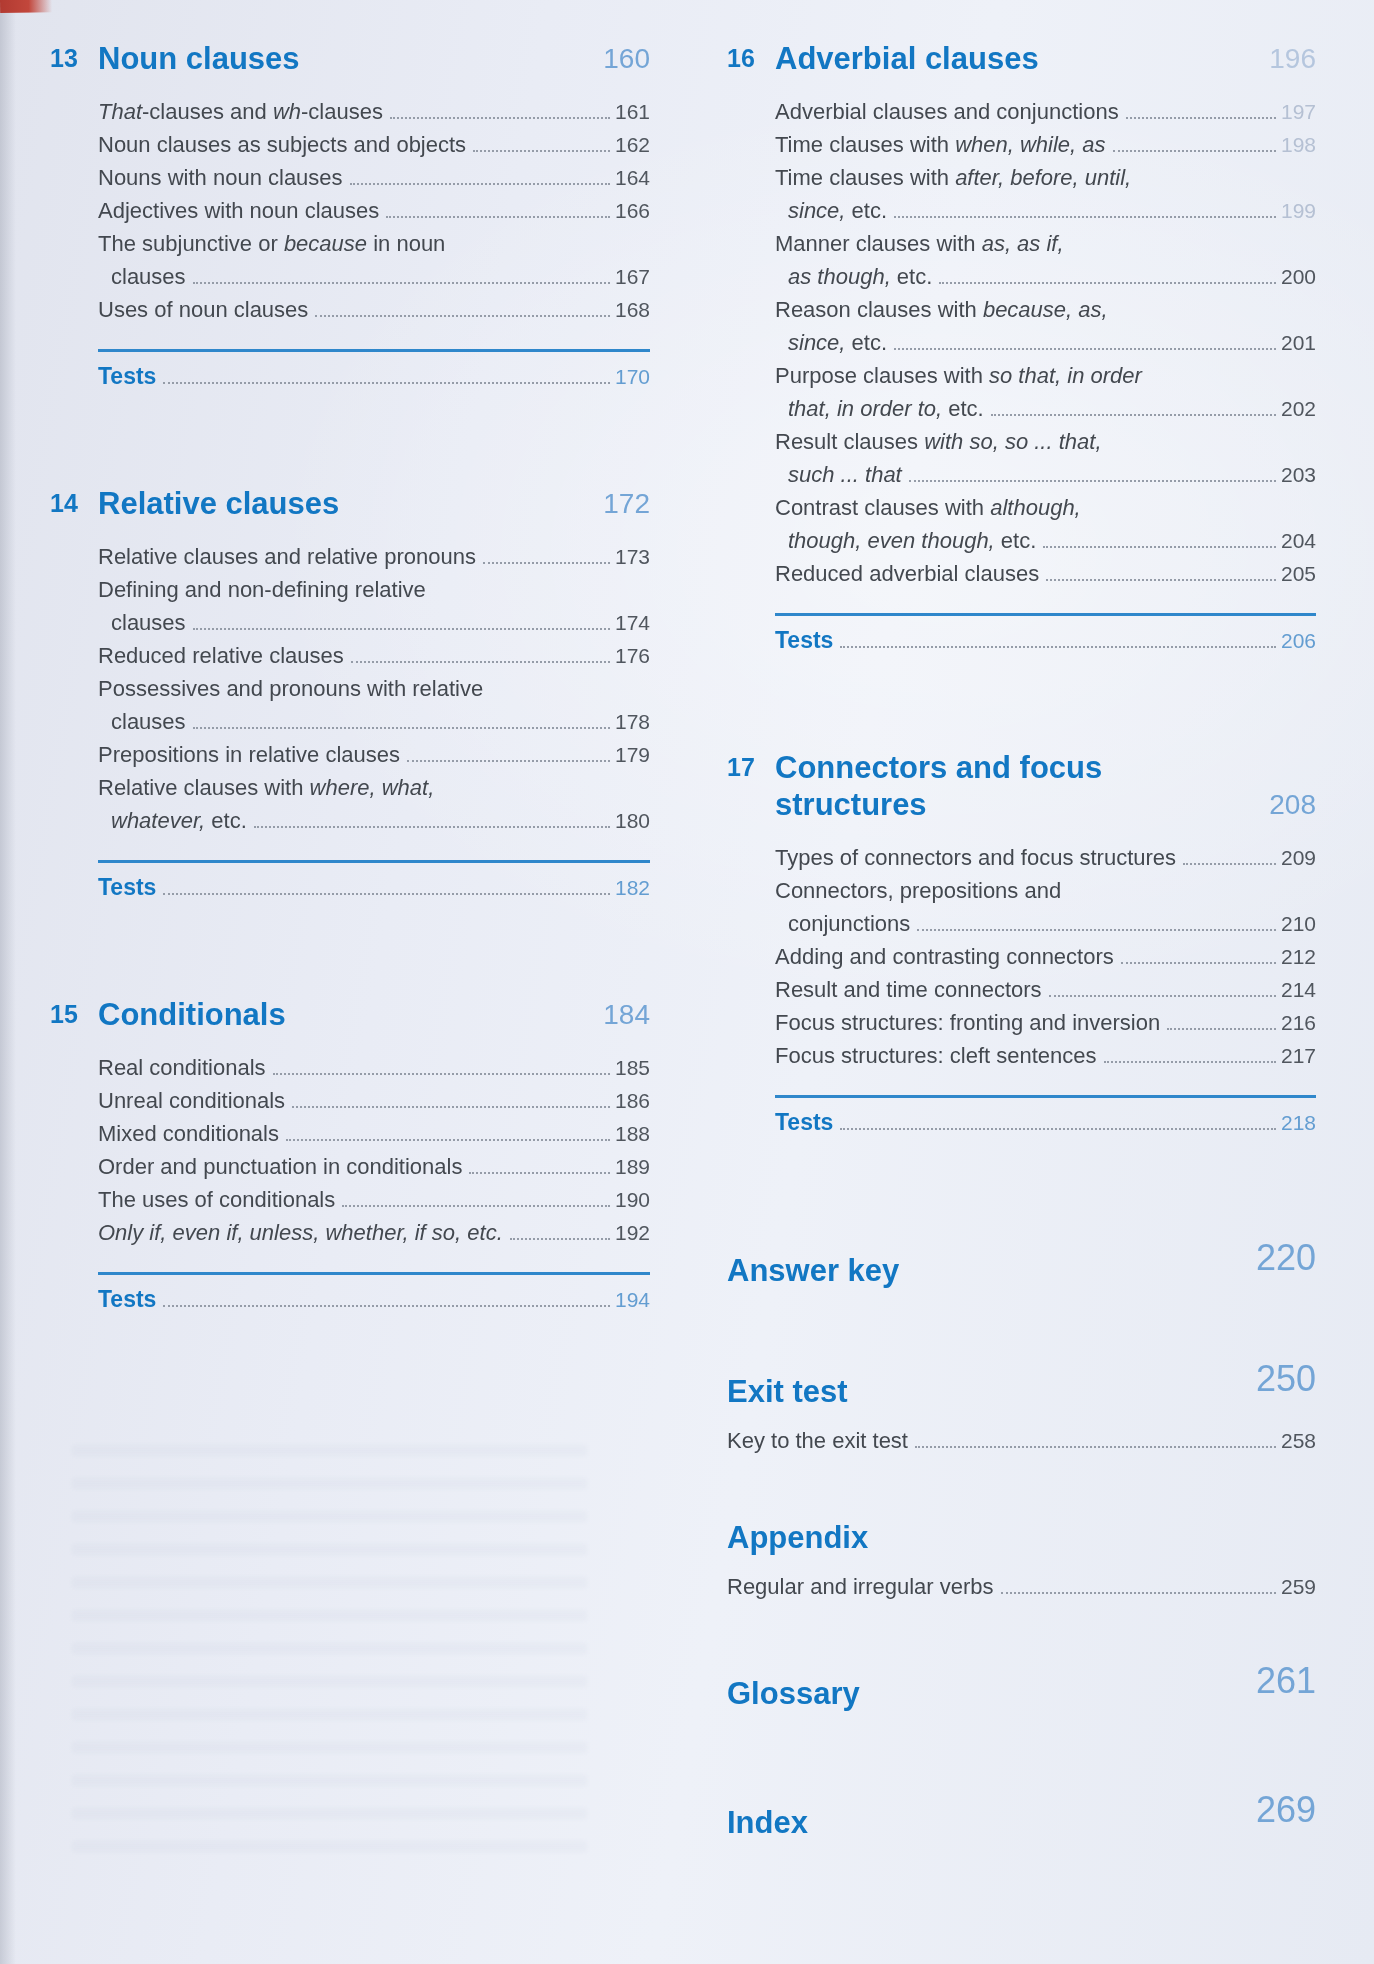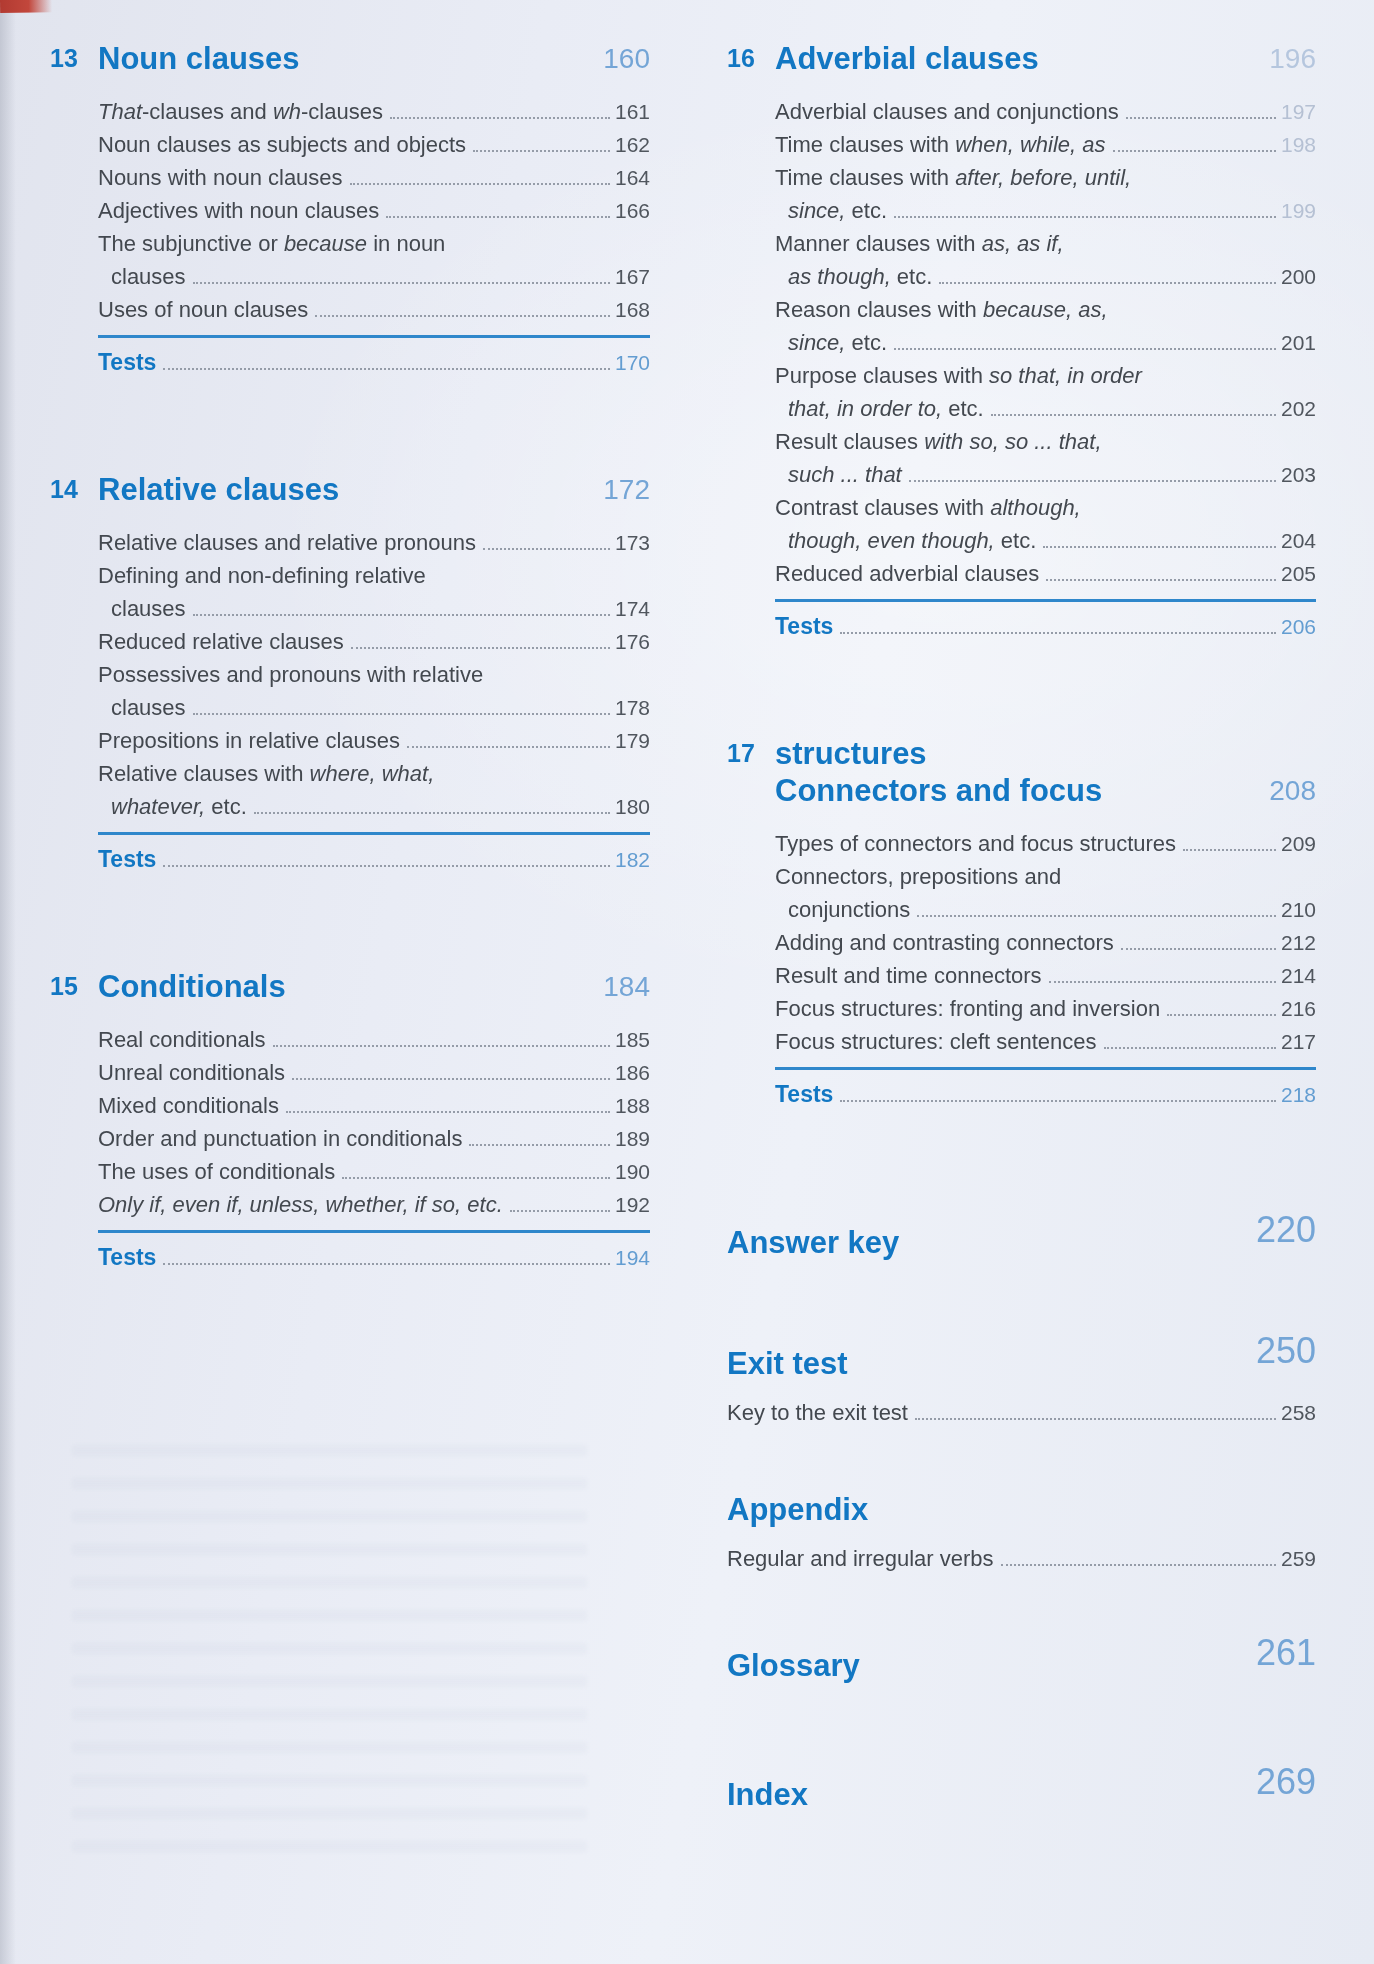--- a/index.html
+++ b/index.html
@@ -41,21 +41,21 @@
   .entry-line{font-size:22px;line-height:33px;display:flex;align-items:baseline;}
   .entry-line.cont{padding-left:13px;}
   .etext{white-space:pre-wrap;}
   .eseg{white-space:pre-wrap;}
   .it{font-style:italic;}
   .leader{flex:1 1 auto;min-width:14px;margin:0 5px 6px 7px;border-bottom:2px dotted #959ca8;}
   .page-num{font-size:21px;color:#50565e;}
   .page-num.fadednum{color:#b5c0d3;}
 
   
-  .tests{margin-left:48px;margin-top:9px;border-top:3px solid #2f87cb;padding-top:11px;margin-bottom:95px;}
+  .tests{margin-left:48px;margin-top:23px;border-top:3px solid #2f87cb;padding-top:11px;margin-bottom:95px;}
   .tests-row{display:flex;align-items:baseline;}
   .tests-label{font-size:23px;font-weight:bold;color:#1277c3;}
   .tests-page{font-size:21px;color:#639dd1;}
 
   
   .bm{position:relative;}
   .bm-head{position:relative;}
   .bm-title{font-size:31px;line-height:37px;font-weight:bold;color:#1277c3;}
   .bm-page{position:absolute;right:0;bottom:10px;font-size:36px;color:#74a5d6;}
   .bm-subs{margin-top:14px;}
@@ -364,22 +364,22 @@
               <span class="tests-label" data-name="tests-label">Tests</span>
               <span class="leader" data-name="dot-leader"></span>
               <span class="tests-page" data-name="tests-page">206</span>
             </div>
           </div>
         </section>
         <section class="chapter" data-name="chapter-17">
           <div class="chapter-head" data-name="chapter-heading">
             <span class="ch-num" data-name="chapter-number">17</span>
             <span class="ch-lines" data-name="chapter-title">
+              <div class="ch-line" data-name="chapter-title-line">Connectors and focus</div>
               <div class="ch-line" data-name="chapter-title-line">structures</div>
-              <div class="ch-line" data-name="chapter-title-line">Connectors and focus</div>
               <span class="ch-page" data-name="chapter-page">208</span>
             </span>
           </div>
           <div class="entries" data-name="chapter-entries">
             <div class="entry" data-name="toc-entry">
               <div class="entry-line" data-name="entry-line">
                 <span class="etext" data-name="entry-text"><span class="eseg" data-name="text-segment">Types of connectors and focus structures</span></span>
                 <span class="leader" data-name="dot-leader"></span>
                 <span class="page-num" data-name="entry-page">209</span>
               </div>

